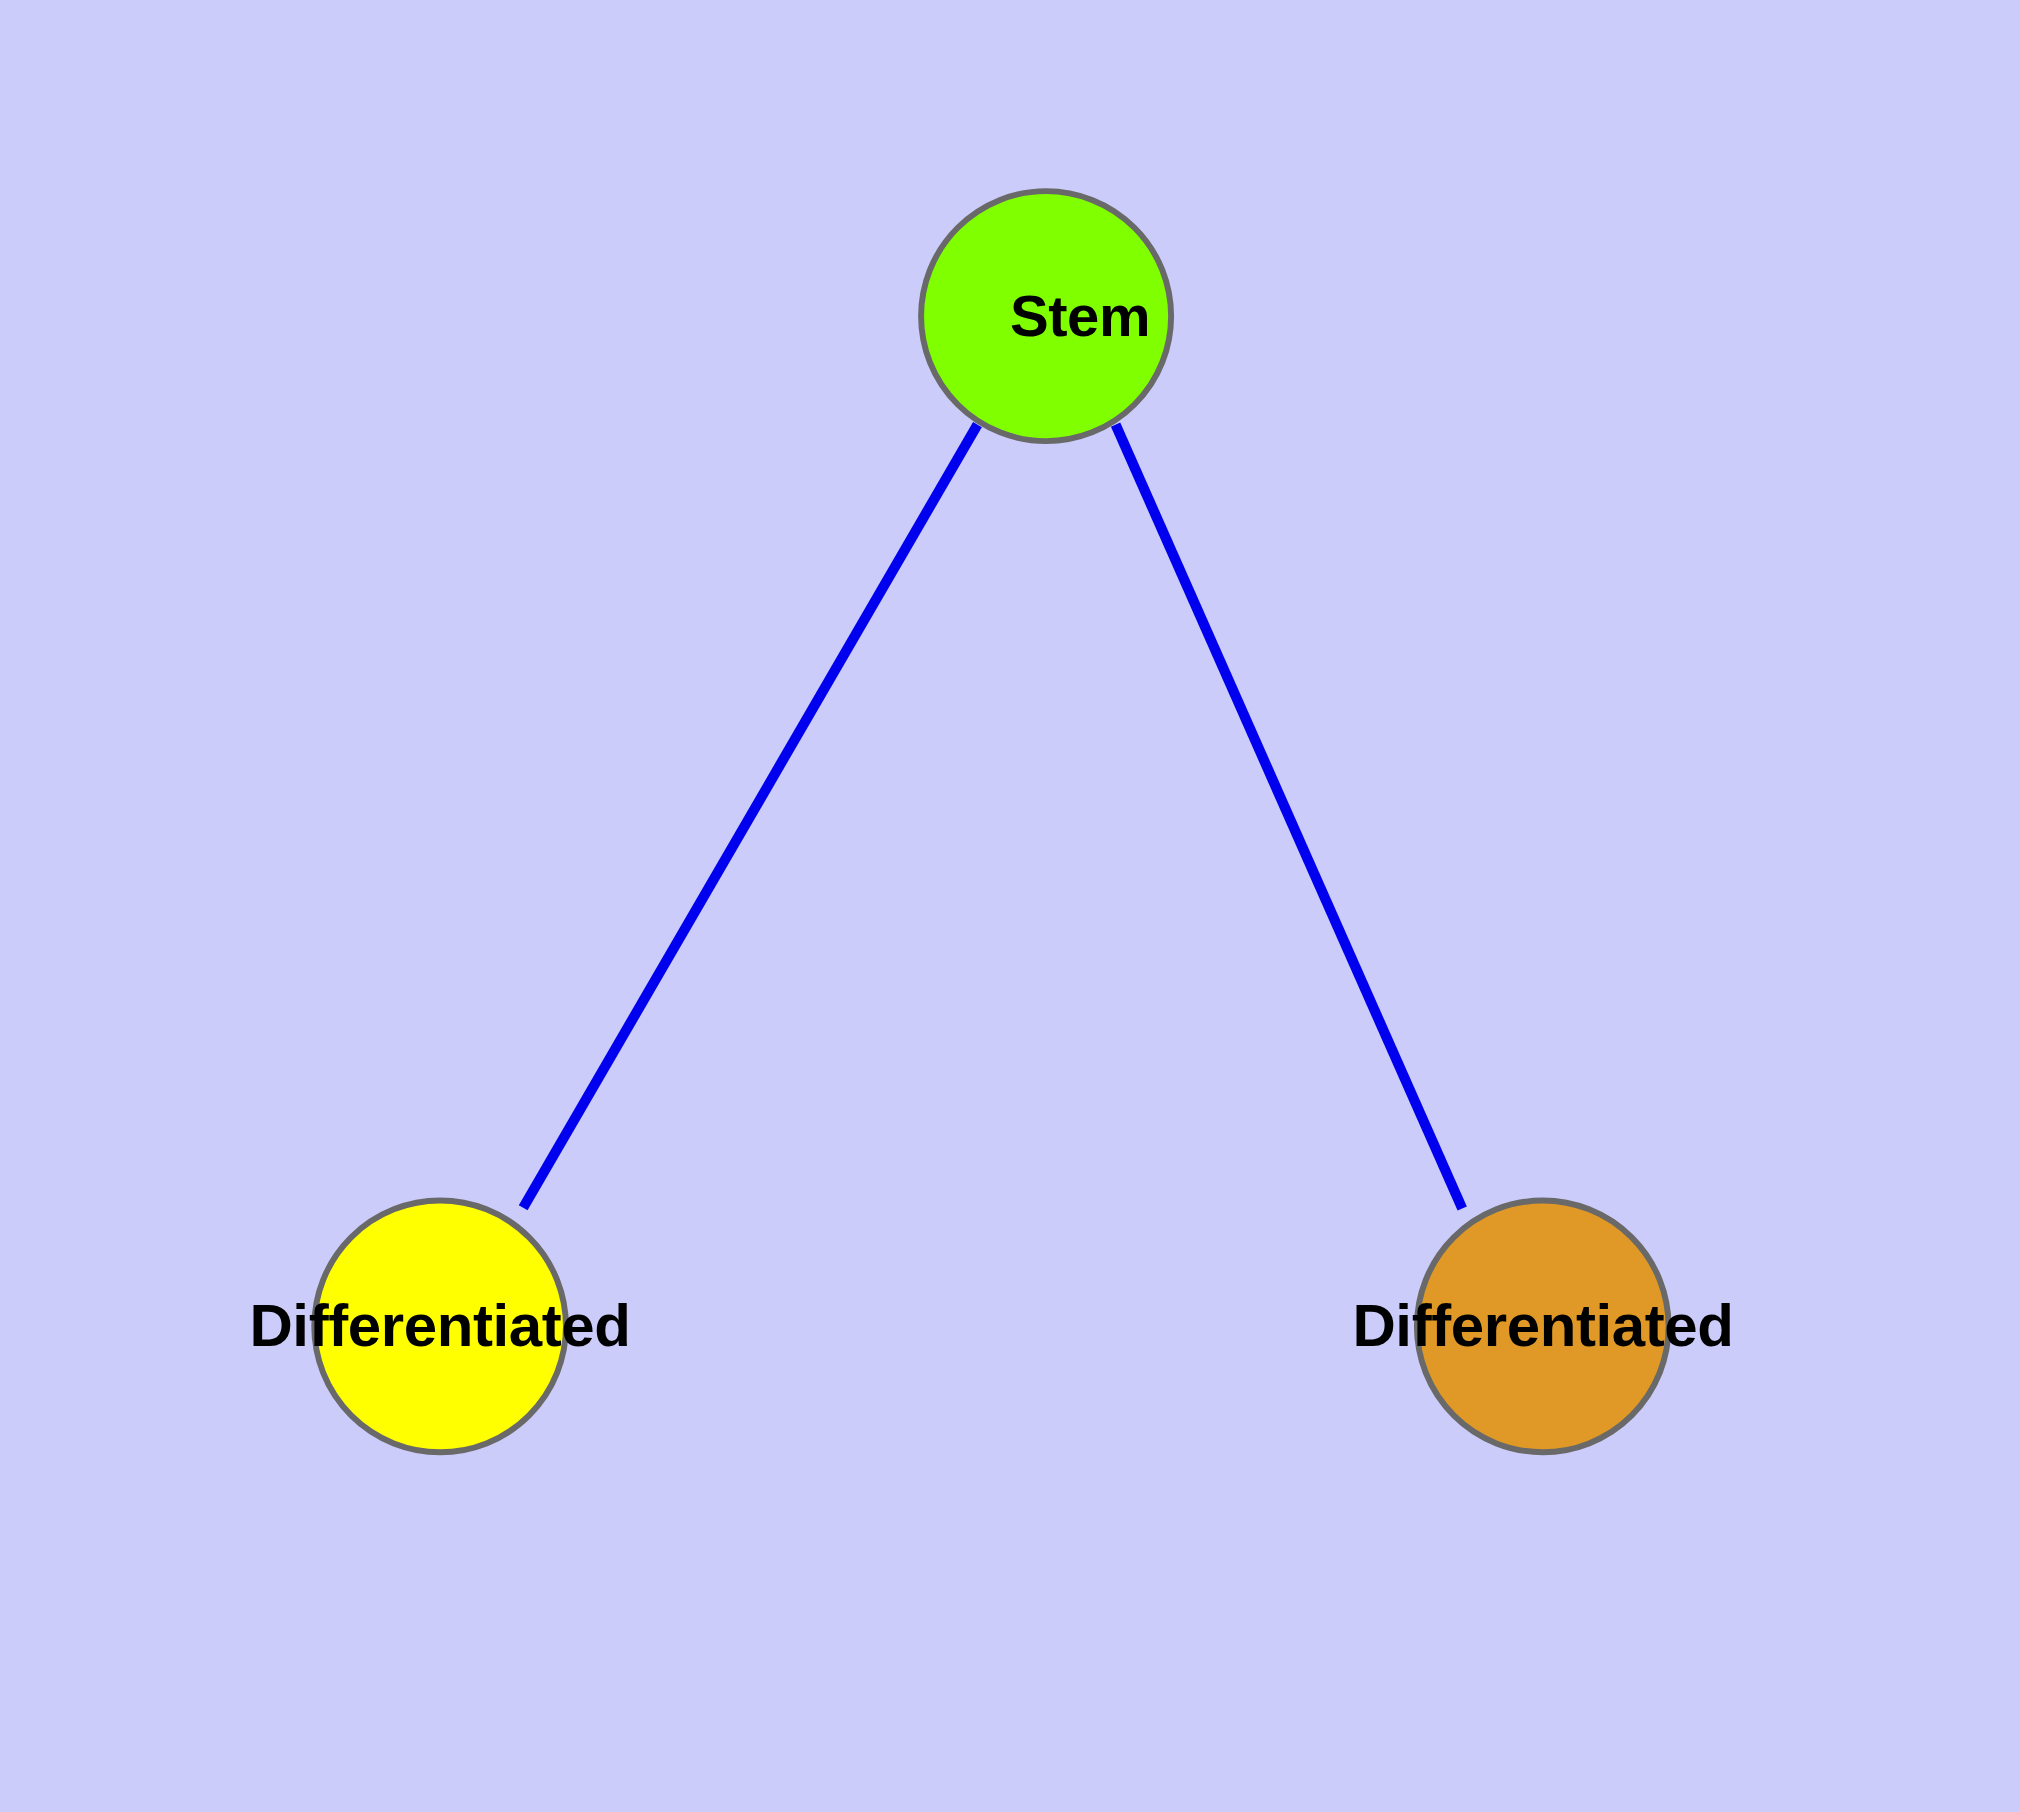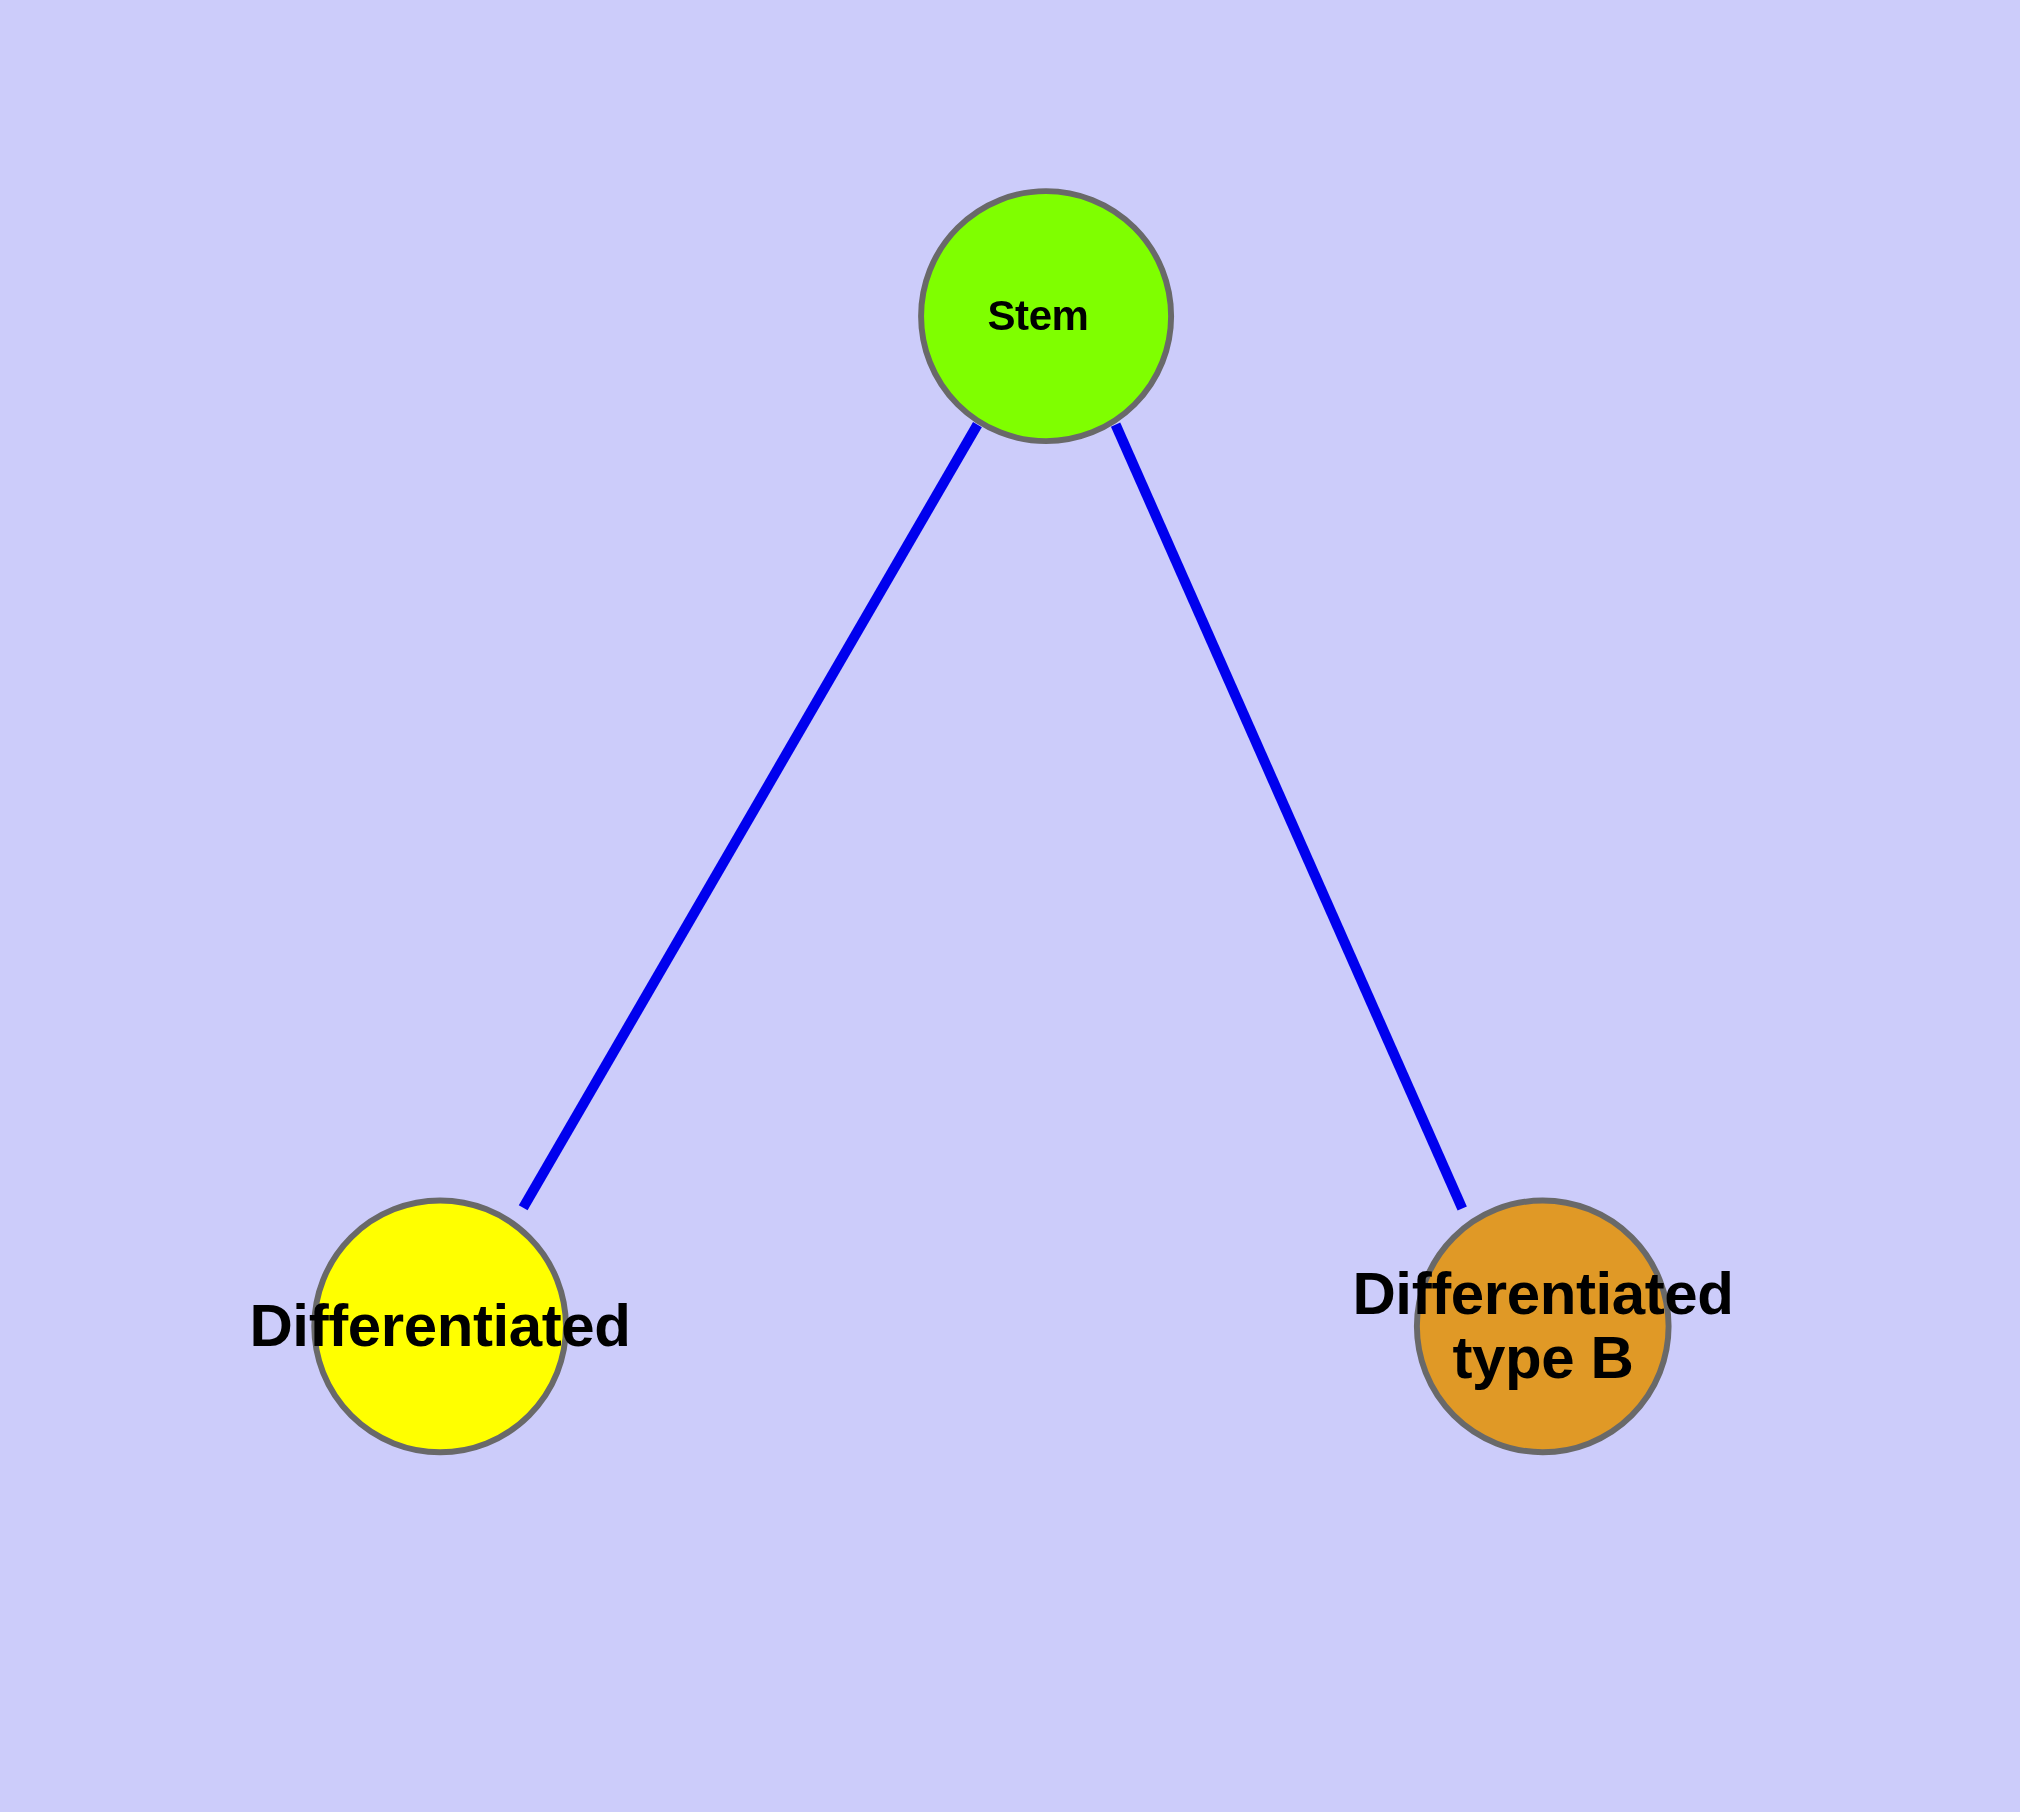--- a/index.html
+++ b/index.html
@@ -61,19 +61,19 @@
         <line x1="1316" y1="501" x2="1725" y2="1426" stroke="#0000ee" stroke-width="12" stroke-linecap="butt"></line>
       </g>
     <g id="node-layer">
         <circle cx="1234" cy="373" r="147.5" fill="#7fff00" stroke="#696969" stroke-width="7"></circle>
         <circle cx="519" cy="1565" r="148.5" fill="#ffff00" stroke="#696969" stroke-width="7"></circle>
         <circle cx="1820" cy="1565" r="148.5" fill="#e09926" stroke="#696969" stroke-width="7"></circle>
       </g>
   </svg>
 
   <div id="label-layer">
-      <div class="node-label label-stem" style="left: 1038px; top: 316px; font-size: 42px;"><div>Stem</div></div>
+      <div class="node-label label-stem" style="left: 1080px; top: 316px; font-size: 58px;"><div>Stem</div></div>
       <div class="node-label label-diff" style="left: 440px; top: 1326px; font-size: 60px;"><div>Differentiated</div></div>
-      <div class="node-label label-diff" style="left: 1543px; top: 1326px; font-size: 60px;"><div>Differentiated</div><div>type B</div></div>
+      <div class="node-label label-diff" style="left: 1543px; top: 1326px; font-size: 60px;"><div>Differentiated</div></div>
     </div>
 
 </div>
 
 
 </body></html>

